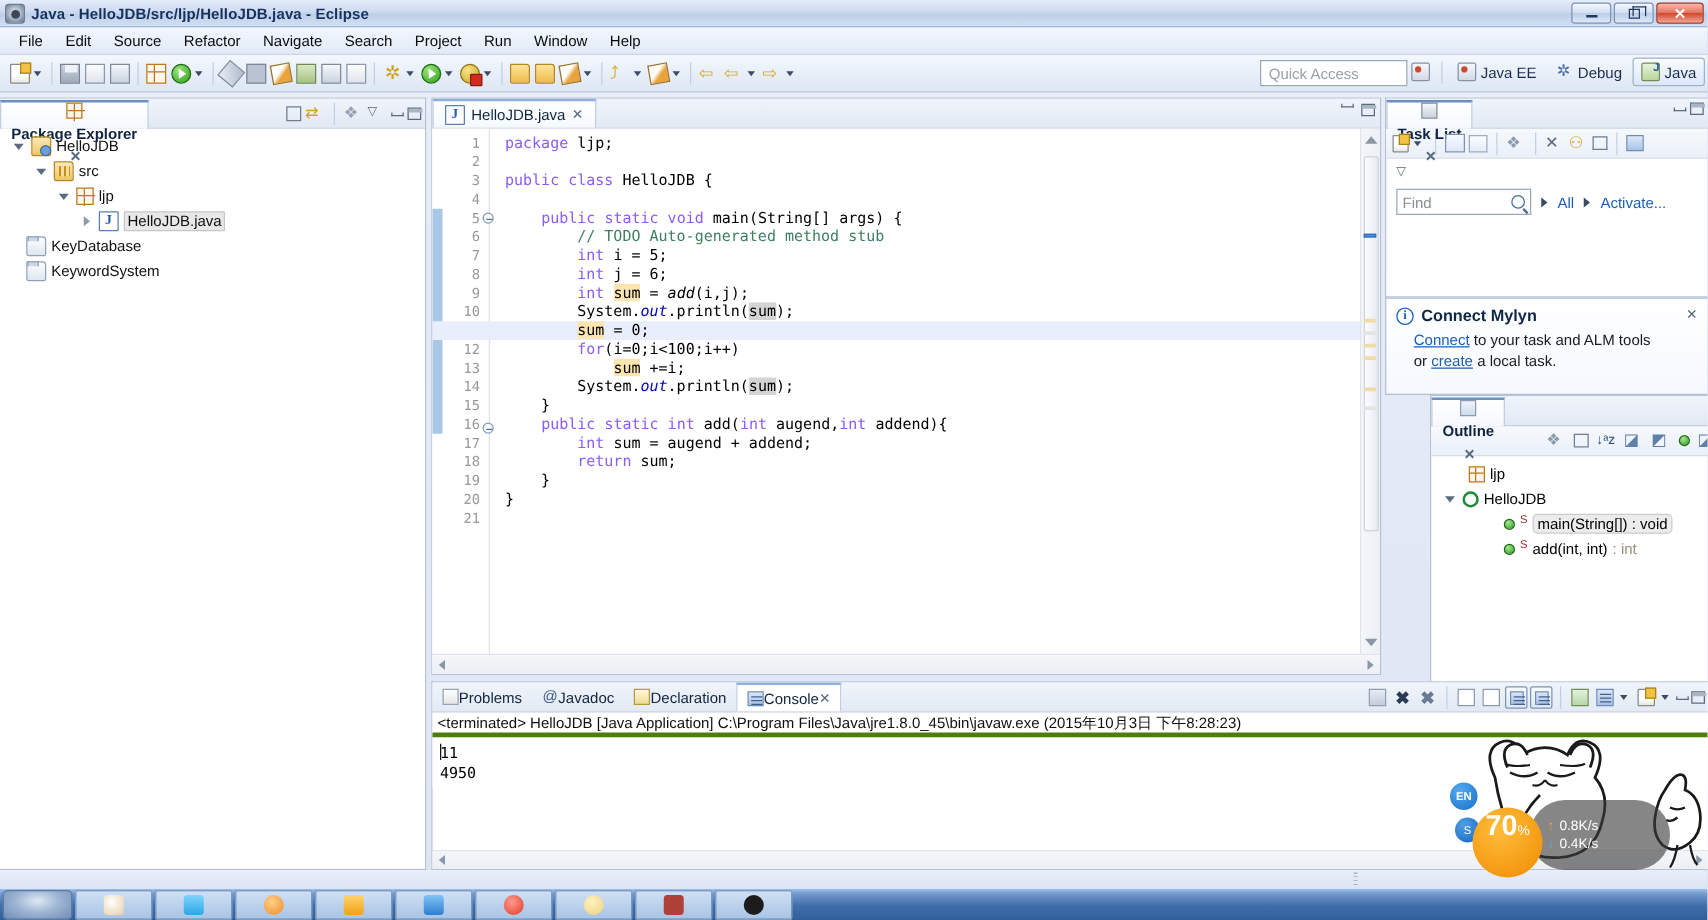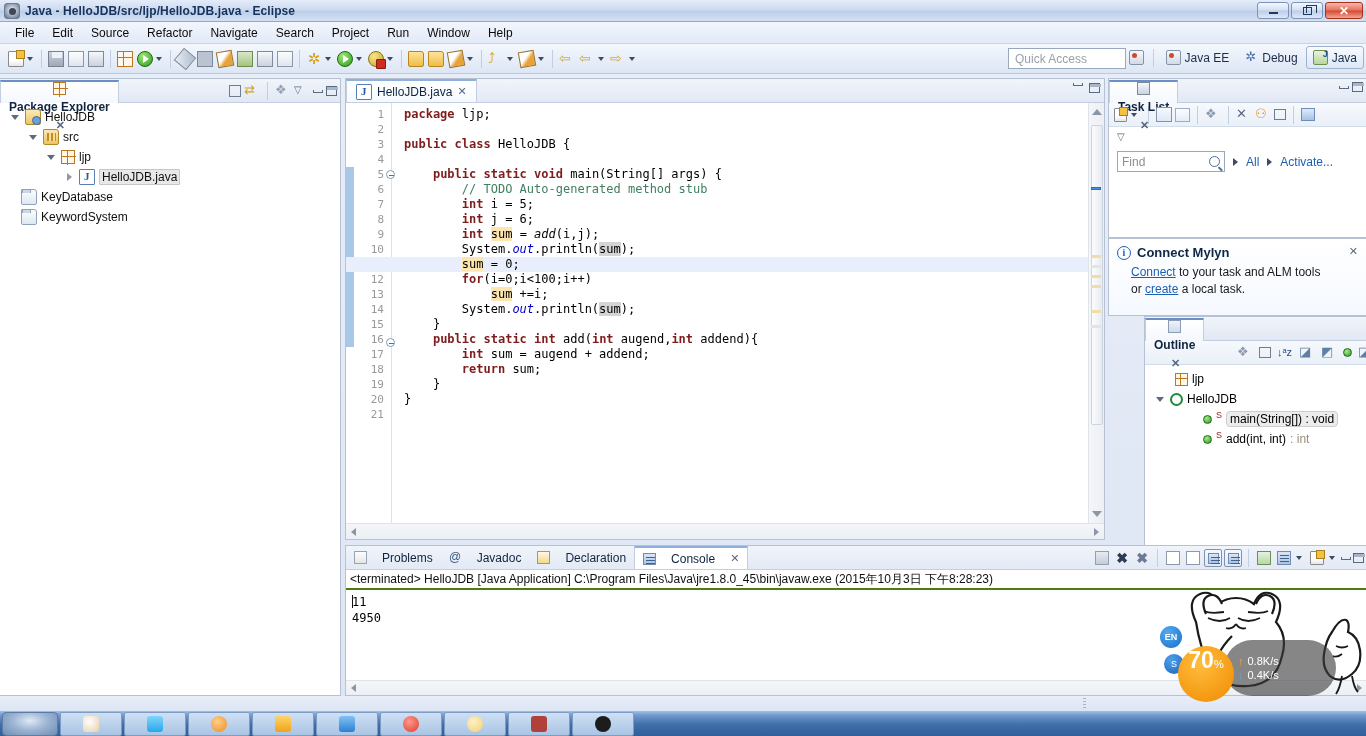--- a/index.html
+++ b/index.html
@@ -203,21 +203,21 @@
   }
   .fold{ width:9px;height:9px;border:1px solid #7e9cc0;border-radius:50%;position:relative;background:#fff;}
   .fold:after{content:"";position:absolute;left:1.5px;top:3.5px;width:5px;height:1px;background:#4e6f96;}
   .code{
     position:absolute;left:58px;top:4px;right:34px;
     font-family:"DejaVu Sans Mono",monospace;font-size:12px;line-height:15px;
     color:#000; white-space:pre;
   }
   .ln{ height:15px; }
   .ln.cur{ background:#e8eefb; margin-left:-58px; padding-left:58px; margin-right:-34px;}
-  .kw{color:#7f1d1d;font-weight:bold;}
+  .kw{color:#8b5cf6;font-weight:normal;}
   .cm{color:#3f7f5f;}
   .fld{color:#0000c0;font-style:italic;}
   .mth{font-style:italic;}
   .occ{background:#fce5b0;}
   .occ2{background:#d4d4d4;}
   .vscroll{
     position:absolute;right:0;top:0;bottom:16px;width:16px;
     background:linear-gradient(90deg,#f4f6f9,#eceff4);border-left:1px solid #dfe4ea;
   }
   .vthumb{position:absolute;left:2px;top:22px;width:12px;height:300px;background:linear-gradient(90deg,#fbfcfe,#e6ebf2);border:1px solid #ccd4de;border-radius:2px;}
@@ -267,35 +267,35 @@
   .sup-s{font-size:9px;color:#9a2626;position:relative;top:-4px;}
   .out-sel{background:#ececec;border:1px solid #cccccc;padding:0 3px;border-radius:4px;}
   .ret-dim{color:#9a8f7a;}
 
   
   #console{ left:345px; top:545px; width:1022px; height:151px; border-right:none;}
   .con-tabbar{
     height:24px;background:linear-gradient(180deg,#f0f4fb,#e3eaf5);
     border-bottom:1px solid #c3cfe0;display:flex;align-items:flex-end;position:relative;
   }
-  .con-tab{display:flex;align-items:center;gap:15px;height:23px;padding:0 8px;font-size:12px;color:#10243f;}
+  .con-tab{display:flex;align-items:center;gap:0;height:23px;padding:0 8px;font-size:12px;color:#10243f;}
   .con-tab.sel{
     background:#fff;border-top:2px solid #8fb0dc;border-left:1px solid #c3cfe0;border-right:1px solid #c3cfe0;
   }
   .con-tools{position:absolute;right:3px;top:3px;display:flex;align-items:center;gap:2px;}
   .ct{width:18px;height:18px;display:flex;align-items:center;justify-content:center;position:relative;}
   .ct.boxed{border:1px solid #7f93b0;border-radius:2px;background:linear-gradient(180deg,#f6faff,#dde8f7);}
   .ci{width:14px;height:14px;position:relative;display:block;}
   .ci-x{color:#2b3b55;font-size:14px;font-weight:bold;line-height:13px;}
   .ci-gray{background:linear-gradient(180deg,#e7ecf3,#c3ccda);border:1px solid #93a0b2;}
   .ci-page{background:#fff;border:1px solid #8c99ab;}
   .ci-scr{background:linear-gradient(180deg,#dbe6f6,#aac2e4);border:1px solid #6f8cb5;}
   .ci-scr:after{content:"";position:absolute;left:2px;top:3px;width:9px;height:1px;background:#41618f;box-shadow:0 3px 0 #41618f,0 6px 0 #41618f;}
   .con-head{
-    height:20px;border-bottom:2px solid #4d7c0f;font-size:12px;color:#101010;
+    height:20px;border-bottom:4px solid #4d7c0f;font-size:12px;color:#101010;
     display:flex;align-items:center;padding-left:4px;background:#fff;
   }
   .con-out{
     font-family:"DejaVu Sans Mono",monospace;font-size:12px;line-height:16px;color:#000;
     padding:4px 6px;background:#fff;position:relative;
   }
   .caret-bar{position:absolute;left:6px;top:5px;width:1px;height:13px;background:#111;}
   .con-hscroll{position:absolute;left:0;right:0;bottom:0;height:15px;background:linear-gradient(180deg,#f4f6f9,#eceff4);border-top:1px solid #e0e5ec;}
 
   

